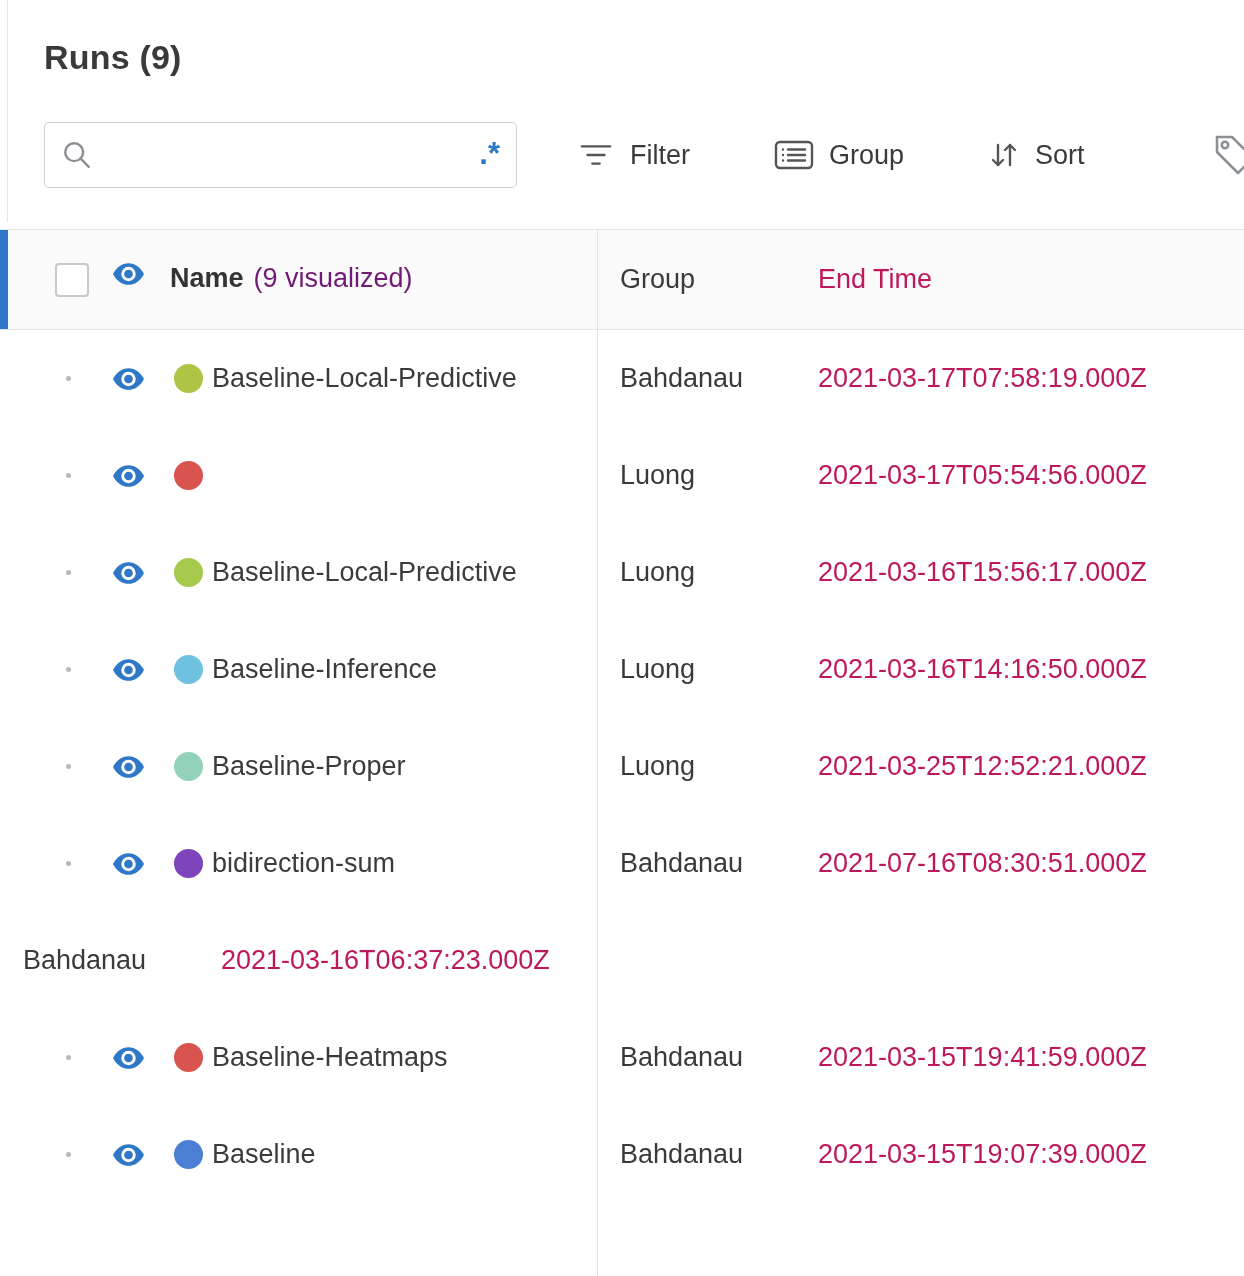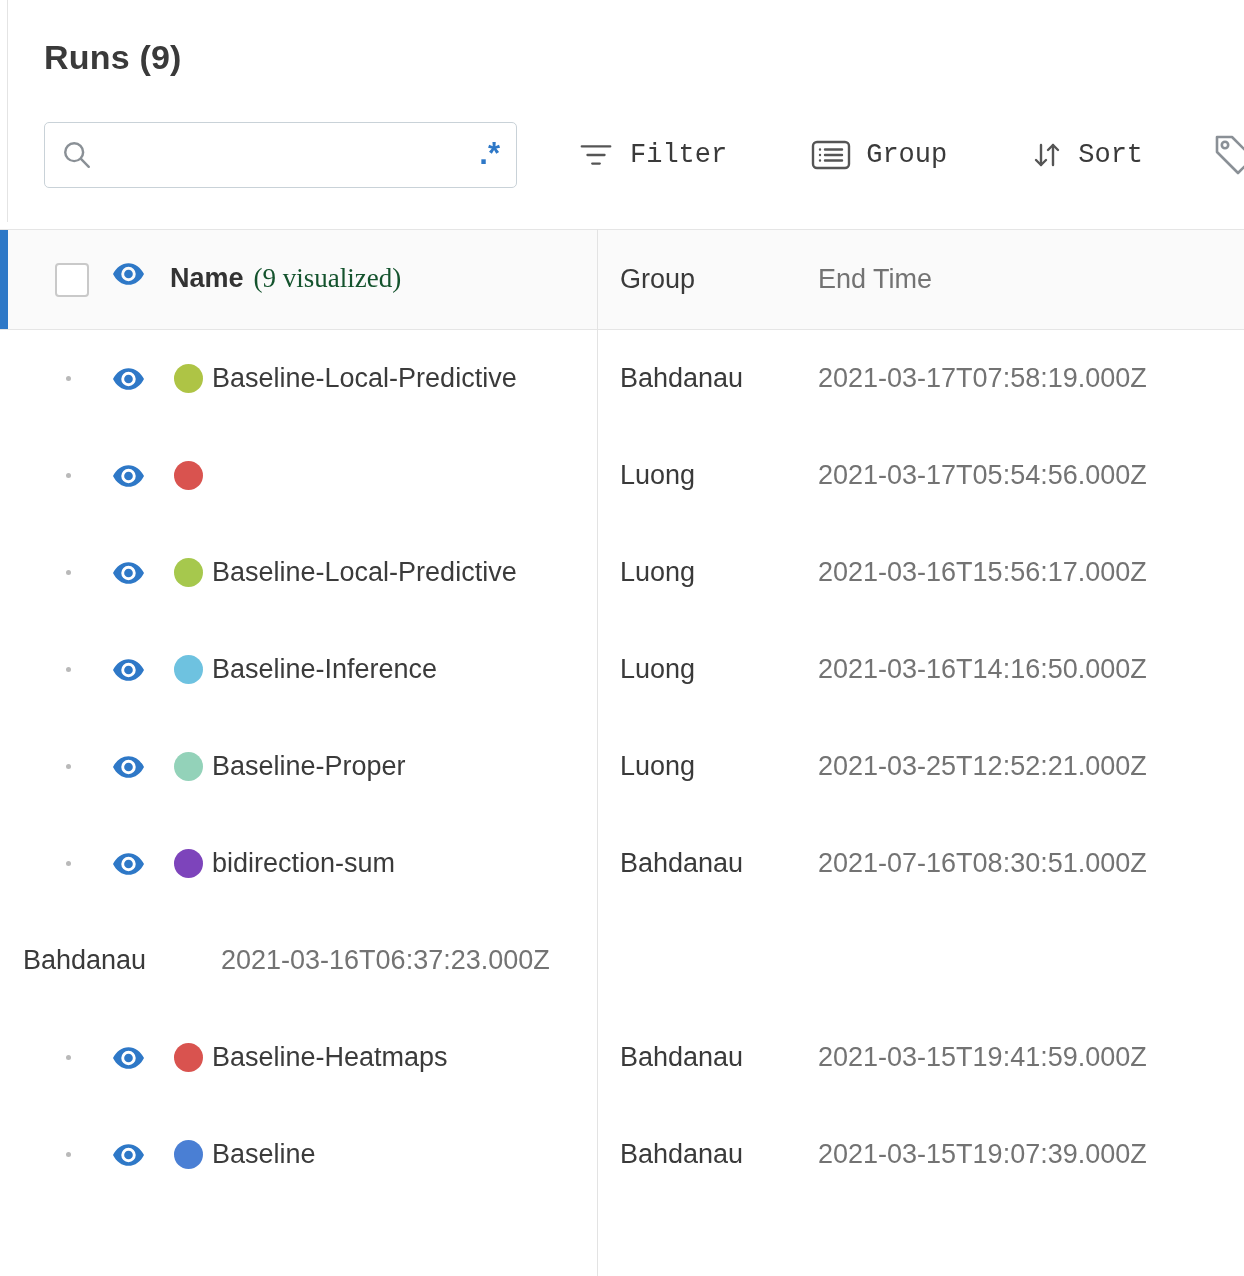--- a/index.html
+++ b/index.html
@@ -15,42 +15,42 @@
   .top{position:relative;height:229px;}
   .title{margin:0;padding:38px 0 0 44px;font-size:34px;font-weight:600;color:#3a3a3a;letter-spacing:.2px;}
   .controls{position:absolute;left:44px;right:0;top:120px;height:70px;display:flex;align-items:center;}
   .search{width:473px;height:66px;border:1px solid #c9d2d8;border-radius:5px;display:flex;align-items:center;
           padding:0 16px;box-sizing:border-box;background:#fff;}
   .search svg{flex:none;}
   .sinput{flex:1;min-width:0;border:none;outline:none;background:transparent;font-size:26px;color:#333;
           font-family:"Liberation Sans", sans-serif;margin-left:8px;}
   .regex{flex:none;color:var(--accent);font-size:31px;font-weight:700;line-height:1;transform:translateY(-2px);cursor:pointer;}
   .tbtn{display:flex;align-items:center;gap:15px;background:none;border:none;padding:0;cursor:pointer;
-        font-family:Liberation Mono, monospace;font-size:27px;color:#3a3a3a;}
+        font-family:Liberation Sans, sans-serif;font-size:27px;color:#3a3a3a;}
   .tbtn svg{display:block;}
   .btn-filter{margin-left:60px;}
   .btn-group{margin-left:84px;}
   .btn-sort{margin-left:84px;}
   .tagbtn{position:absolute;right:-14px;top:50%;transform:translateY(-50%);cursor:pointer;line-height:0;}
 
   
   .thead{position:relative;height:101px;box-sizing:border-box;background:#fafafa;
          border-top:1px solid #e5e5e5;border-bottom:1px solid #e5e5e5;
          display:flex;align-items:center;}
   .accent{position:absolute;left:0;top:0;width:8px;height:100%;background:var(--accent);}
   .name-col{width:597px;flex:none;display:flex;align-items:flex-start;box-sizing:border-box;}
   .checkbox{width:34px;height:34px;margin-left:55px;flex:none;border:2px solid #c9c9c9;border-radius:4px;
             background:#fff;box-sizing:border-box;cursor:pointer;}
   .eye{display:flex;align-items:center;line-height:0;cursor:pointer;}
   .eye path,.eye circle{fill:var(--accent);}
   .thead .eye{margin-left:24px;}
   .h-name{margin-left:26px;font-size:27px;font-weight:700;color:#333;white-space:nowrap;}
-  .h-suffix{margin-left:10px;font-size:27px;font-weight:400;color:#14532d;white-space:nowrap;font-family:Liberation Serif, serif;}
+  .h-suffix{margin-left:10px;font-size:27px;font-weight:400;color:#701a75;white-space:nowrap;}
   .cell-group{width:198px;flex:none;padding-left:23px;box-sizing:border-box;font-size:27px;color:#3a3a3a;}
-  .cell-time{flex:1;padding-left:23px;box-sizing:border-box;font-size:27px;color:#737373;white-space:nowrap;overflow:hidden;}
+  .cell-time{flex:1;padding-left:23px;box-sizing:border-box;font-size:27px;color:#be185d;white-space:nowrap;overflow:hidden;}
 
   
   .row{height:97px;display:flex;align-items:center;}
   .name-cell{width:597px;flex:none;display:flex;align-items:center;box-sizing:border-box;overflow:hidden;}
   .drag-dot{width:5px;height:5px;border-radius:50%;background:#b9b9b9;margin-left:66px;flex:none;cursor:grab;}
   .row .eye{margin-left:42px;flex:none;}
   .run-dot{width:29px;height:29px;border-radius:50%;margin-left:30px;flex:none;cursor:pointer;}
   .run-name{margin-left:9px;font-size:27px;color:#3b3b3b;white-space:nowrap;overflow:hidden;max-width:356px;cursor:pointer;}
   .run-name.link{color:var(--accent);}
 

